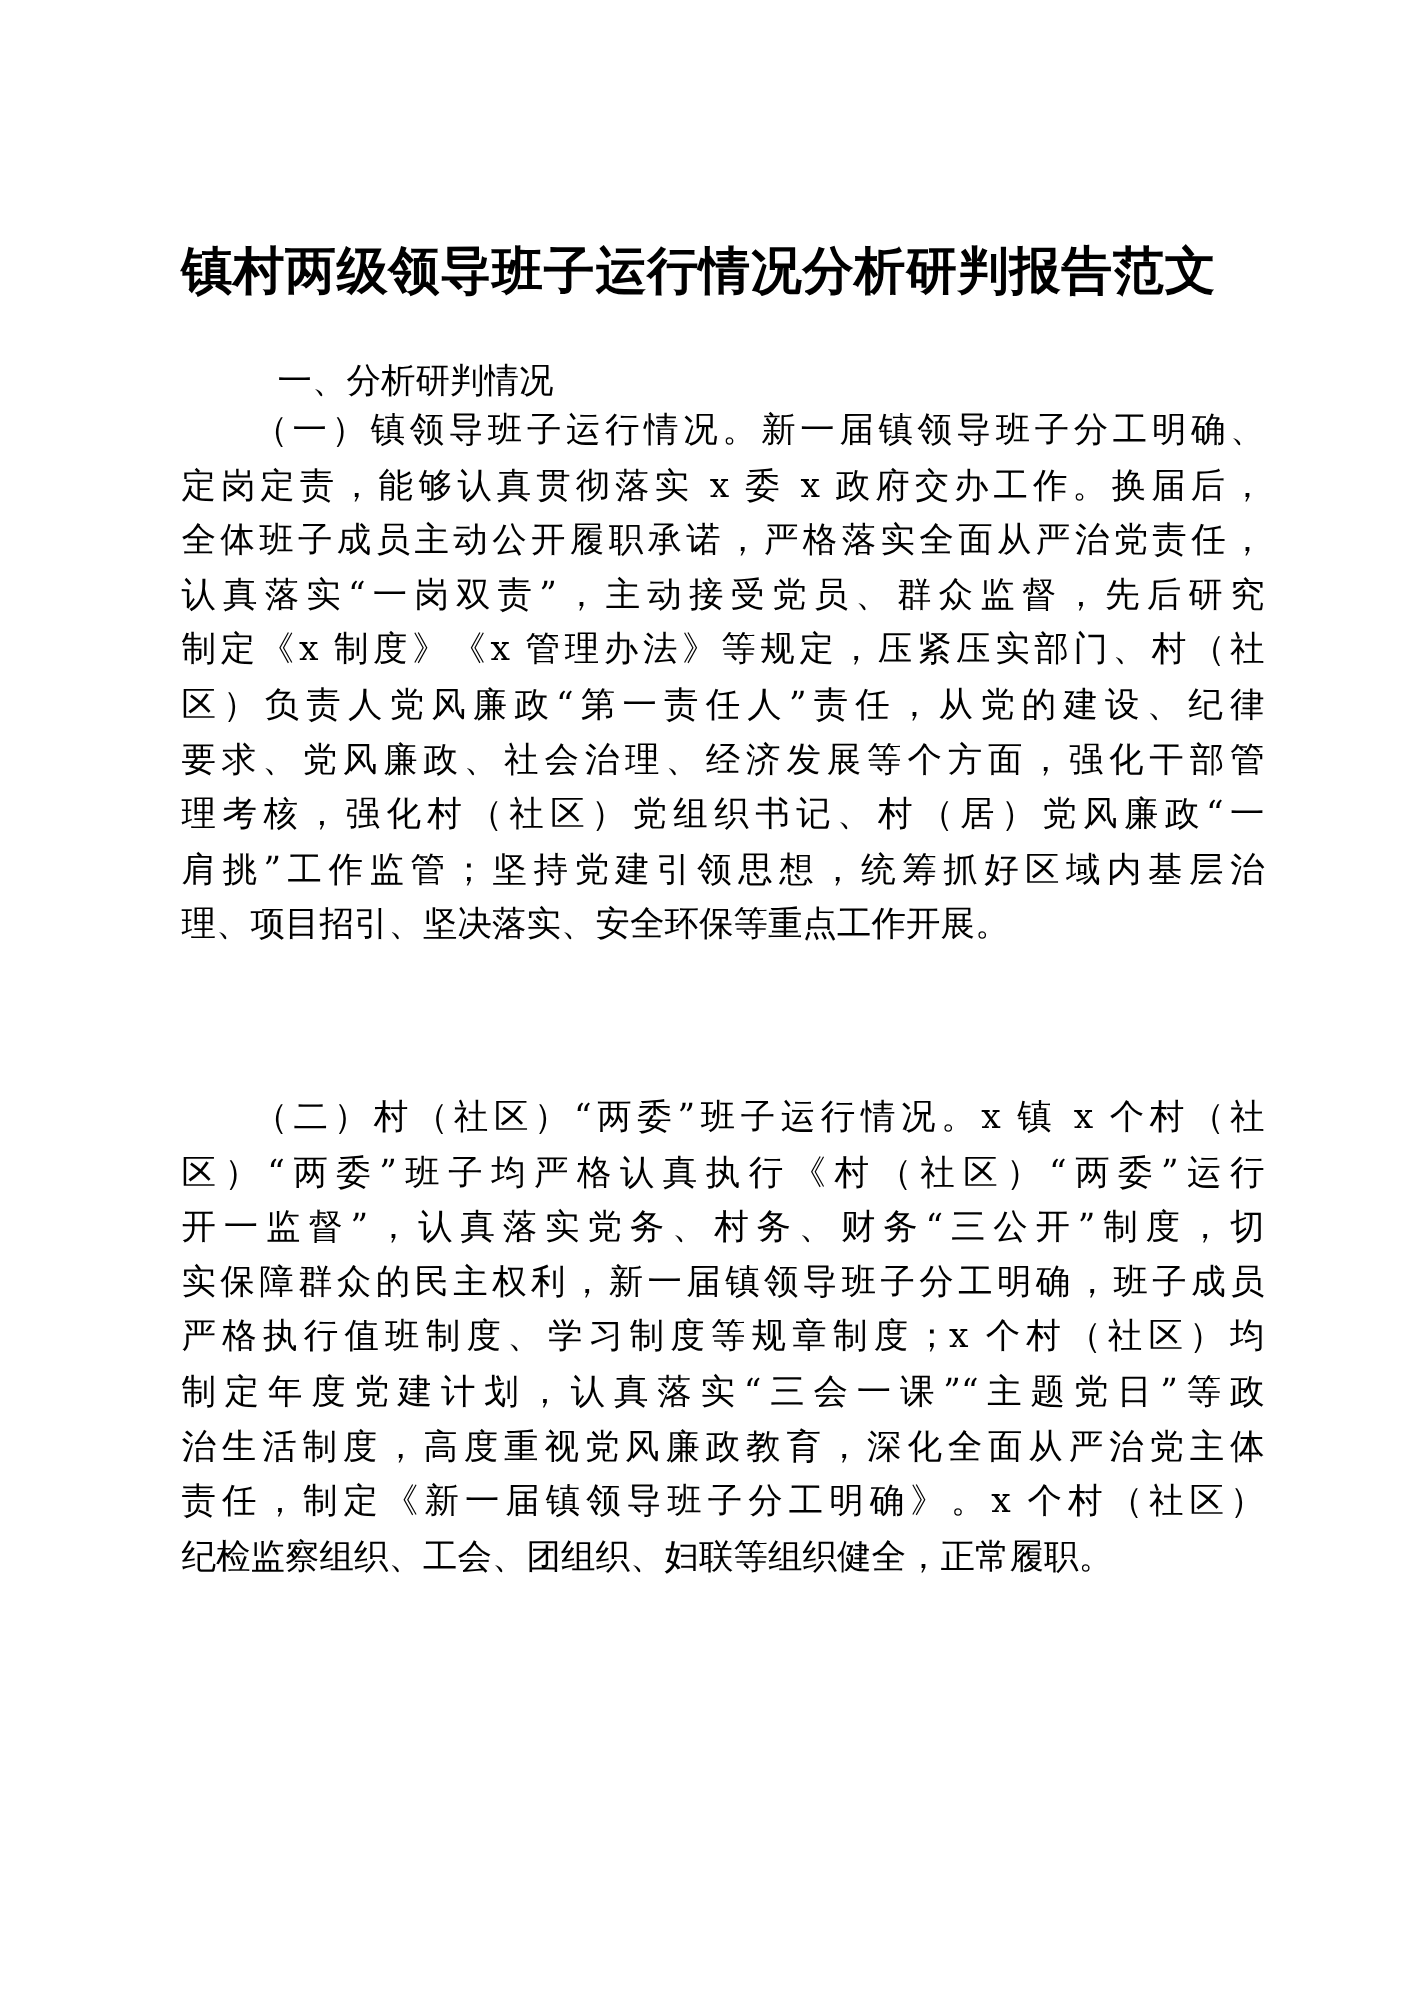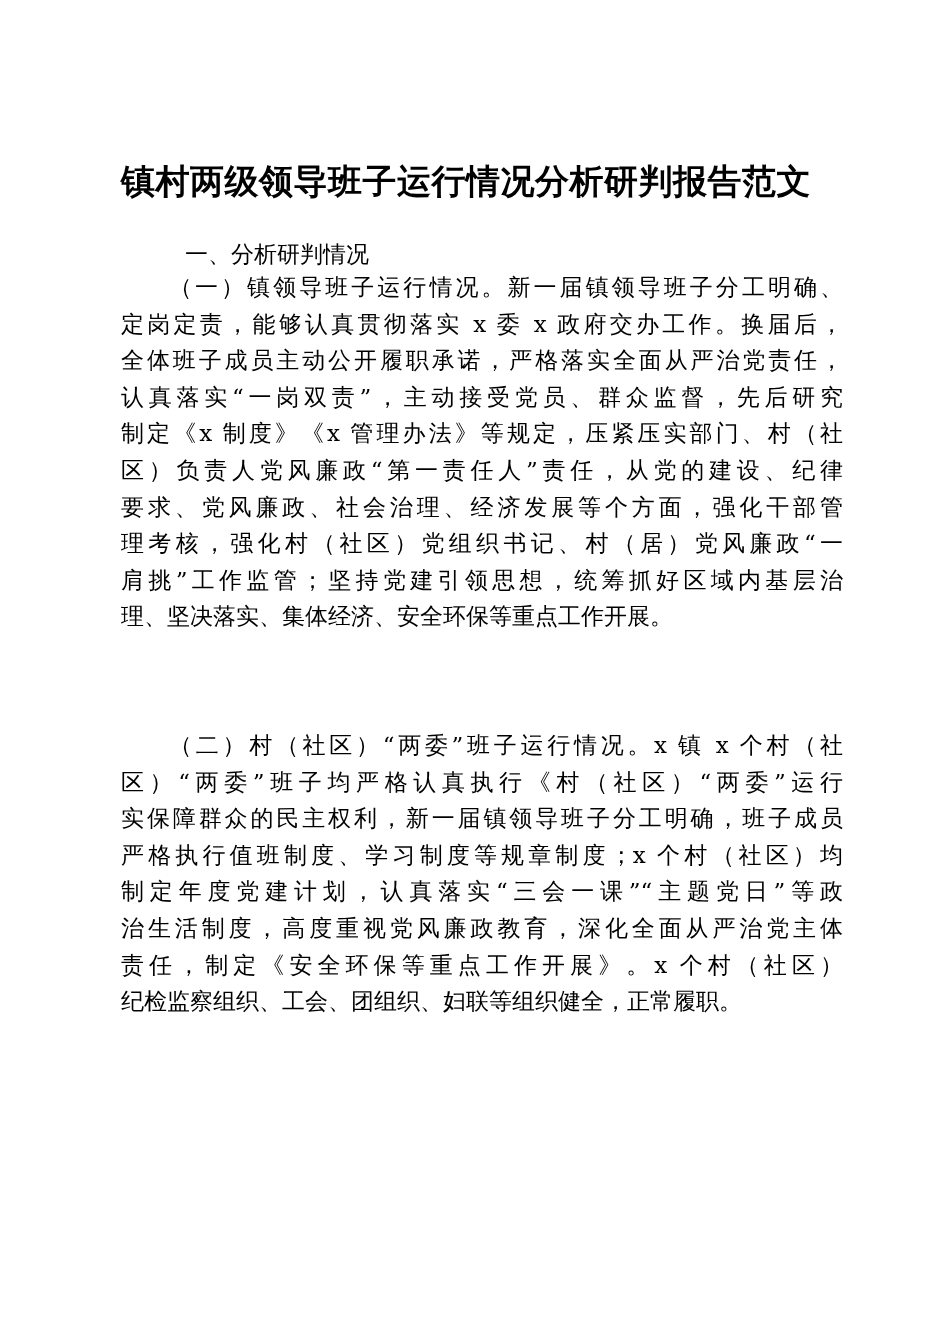--- a/index.html
+++ b/index.html
@@ -81,27 +81,28 @@
   <div class="para" id="para-1">
     <span class="line first"><span class="sub-heading">（一）镇领导班子运行情况。</span><span>新一届镇领导班子分工明确、</span></span>
     <span class="line">定岗定责，能够认真贯彻落实 x 委 x 政府交办工作。换届后，</span>
     <span class="line">全体班子成员主动公开履职承诺，严格落实全面从严治党责任，</span>
     <span class="line">认真落实“一岗双责”，主动接受党员、群众监督，先后研究</span>
     <span class="line">制定《x 制度》《x 管理办法》等规定，压紧压实部门、村（社</span>
     <span class="line">区）负责人党风廉政“第一责任人”责任，从党的建设、纪律</span>
     <span class="line">要求、党风廉政、社会治理、经济发展等个方面，强化干部管</span>
     <span class="line">理考核，强化村（社区）党组织书记、村（居）党风廉政“一</span>
     <span class="line">肩挑”工作监管；坚持党建引领思想，统筹抓好区域内基层治</span>
-    <span class="line last">理、坚决落实、集体经济、安全环保等重点工作开展。</span>
+    <span class="line last">理、项目招引、坚决落实、安全环保等重点工作开展。</span>
   </div>
 
   <div class="para" id="para-2">
     <span class="line first"><span class="sub-heading">（二）村（社区）“两委”班子运行情况。</span><span>x 镇 x 个村（社</span></span>
     <span class="line">区）“两委”班子均严格认真执行《村（社区）“两委”运行</span>
+    <span class="line">开一监督”，认真落实党务、村务、财务“三公开”制度，切</span>
     <span class="line">实保障群众的民主权利，新一届镇领导班子分工明确，班子成员</span>
     <span class="line">严格执行值班制度、学习制度等规章制度；x 个村（社区）均</span>
     <span class="line">制定年度党建计划，认真落实“三会一课”“主题党日”等政</span>
     <span class="line">治生活制度，高度重视党风廉政教育，深化全面从严治党主体</span>
-    <span class="line">责任，制定《安全环保等重点工作开展》。x 个村（社区）</span>
+    <span class="line">责任，制定《新一届镇领导班子分工明确》。x 个村（社区）</span>
     <span class="line last">纪检监察组织、工会、团组织、妇联等组织健全，正常履职。</span>
   </div>
 
 </div>
 
 </body></html>

